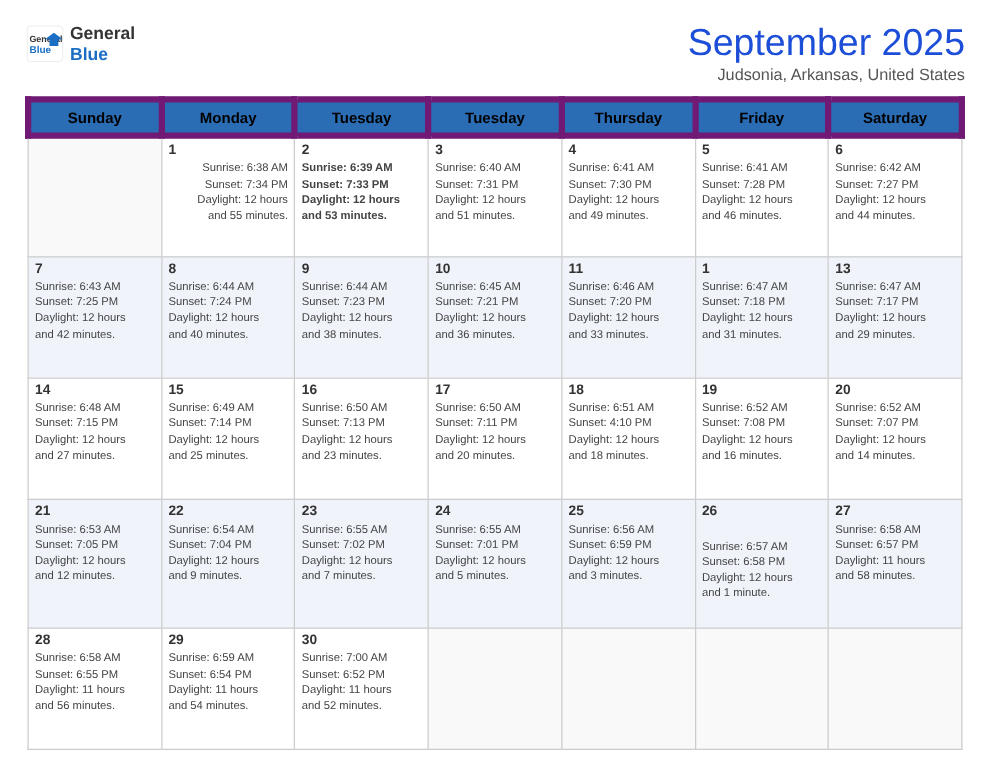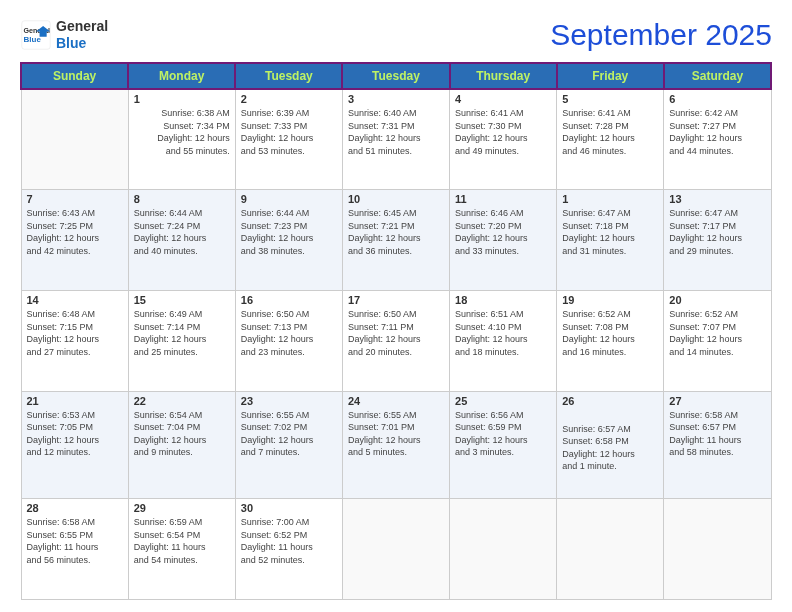--- a/index.html
+++ b/index.html
@@ -46,26 +46,26 @@
     }
     .calendar {
       flex: 1;
       border: 1px solid #ccc;
       border-collapse: collapse;
       width: 100%;
       table-layout: fixed;
     }
     .calendar th {
       background: #2a6db5;
-      color: #bef264;
+      color: #000000;
       font-size: 12px;
       font-weight: bold;
       text-align: center;
       padding: 5px 2px;
-      border: 2px solid #701a75;
+      border: 5px solid #701a75;
     }
     .calendar td {
       border: 1px solid #ccc;
       vertical-align: top;
       padding: 3px 5px;
       font-size: 9.5px;
       color: #333;
       height: 80px;
     }
     .calendar td.empty {
@@ -96,20 +96,21 @@
         <text x="4" y="26" font-size="9" font-weight="bold" fill="#1a6fc4" font-family="Arial">Blue</text>
         <polygon points="26,8 34,14 30,14 30,20 22,20 22,14 18,14" fill="#1a6fc4"></polygon>
       </svg>
       <div style="display:flex;flex-direction:column;line-height:1.2;">
         <span style="font-size:14px;font-weight:bold;color:#333;">General</span>
         <span style="font-size:14px;font-weight:bold;color:#1a6fc4;">Blue</span>
       </div>
     </div>
     <div class="title-block">
       <div class="month-title">September 2025</div>
+      <div class="location">Judsonia, Arkansas, United States</div>
     </div>
   </div>
 
   <table class="calendar">
     <thead>
       <tr>
         <th>Sunday</th>
         <th>Monday</th>
         <th>Tuesday</th>
         <th>Tuesday</th>
@@ -123,21 +124,21 @@
           <td class="empty" style="background: rgb(249, 249, 249);"></td>
           <td>
             <span class="day-num">1</span>
             <div class="day-info" style="white-space: pre-line; text-align: right;">Sunrise: 6:38 AM
 Sunset: 7:34 PM
 Daylight: 12 hours
 and 55 minutes.</div>
           </td>
           <td>
             <span class="day-num">2</span>
-            <div class="day-info" style="white-space: pre-line;">Sunrise: 6:39 AM
+            <div class="day-info" style="white-space: pre-line; font-weight: bold;">Sunrise: 6:39 AM
 Sunset: 7:33 PM
 Daylight: 12 hours
 and 53 minutes.</div>
           </td>
           <td>
             <span class="day-num">3</span>
             <div class="day-info" style="white-space: pre-line;">Sunrise: 6:40 AM
 Sunset: 7:31 PM
 Daylight: 12 hours
 and 51 minutes.</div>

